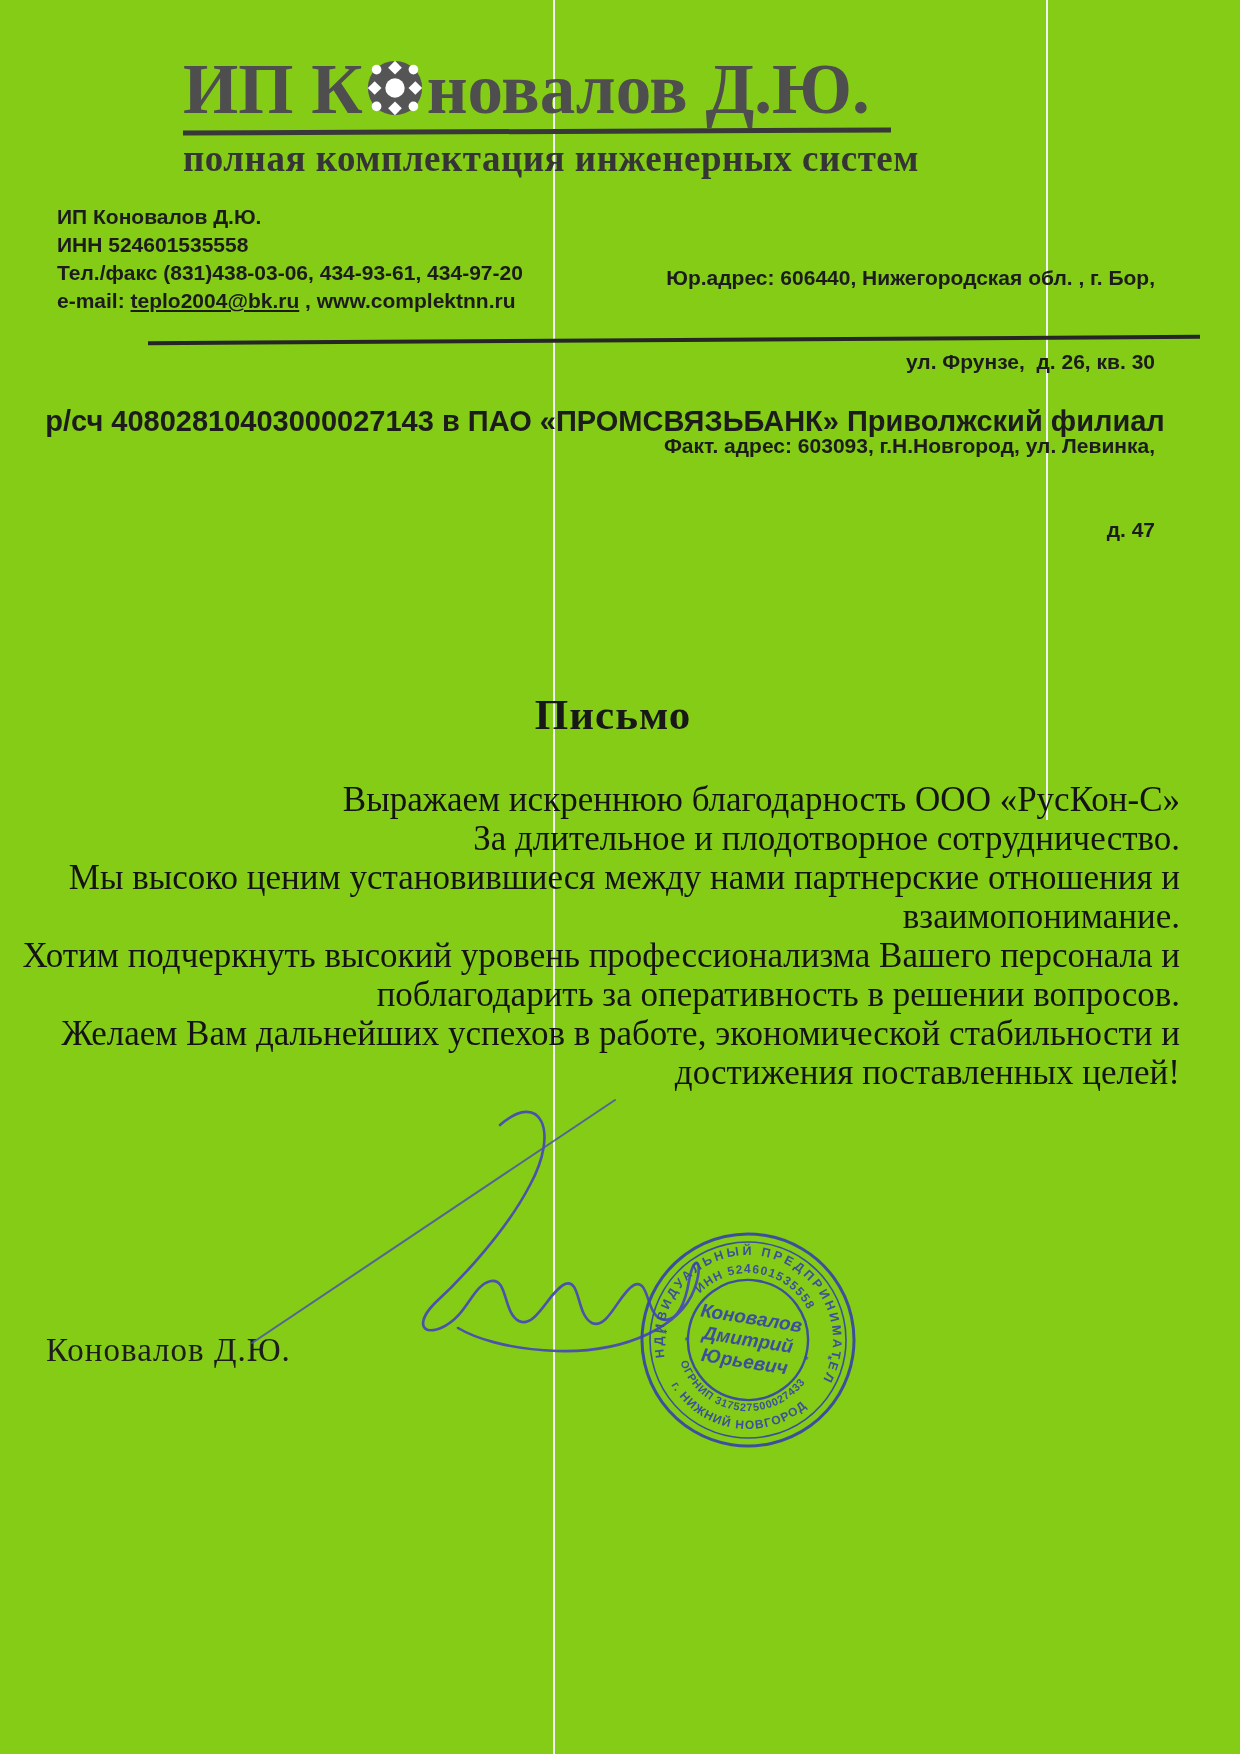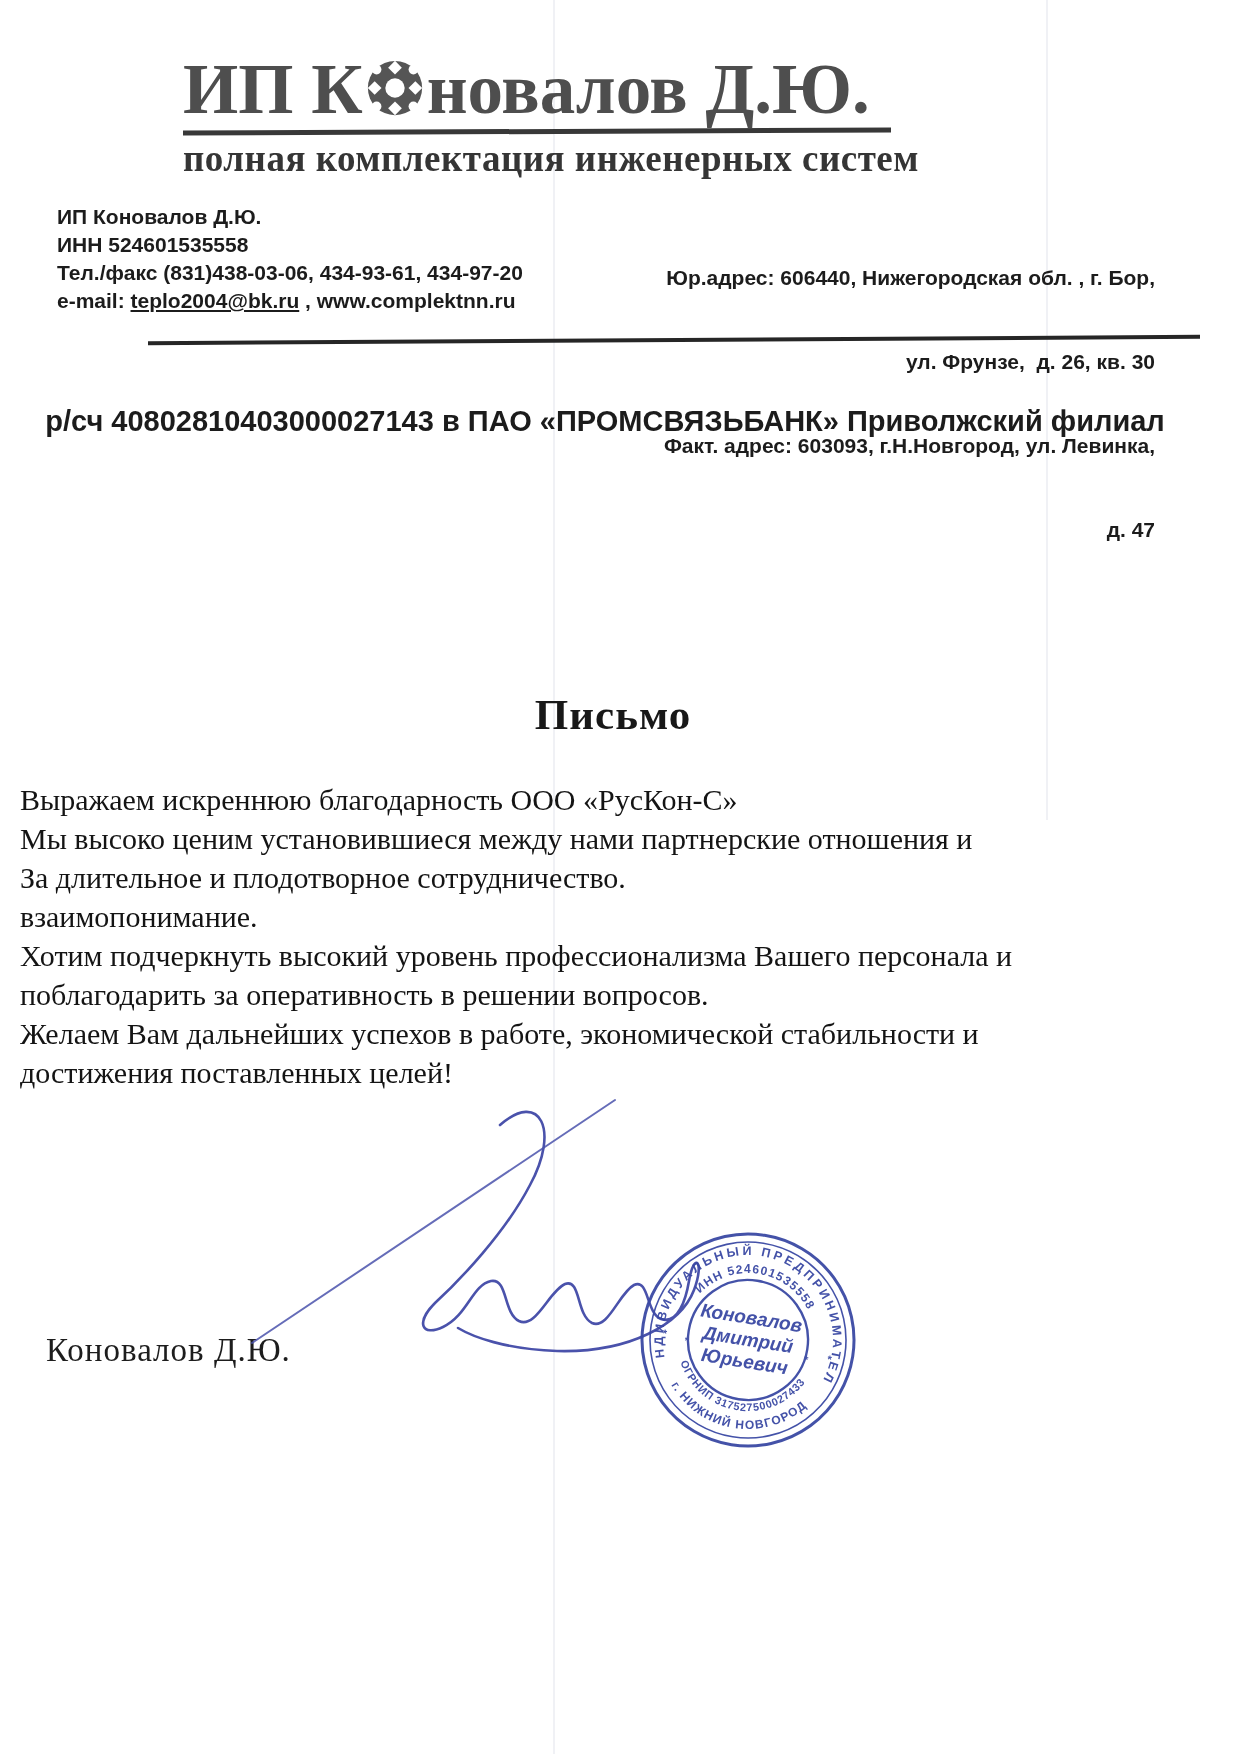--- a/index.html
+++ b/index.html
@@ -1,20 +1,20 @@
 <!DOCTYPE html>
 <html style="--stamp-blue: #3a49a4; --ink-blue: #4a52ab; --logo-gray: #4e4e4e; --text-black: #161616;"><head>
 <meta charset="utf-8">
 <style>
   html,body{margin:0;padding:0;background:#888;}
   .page{
     position:relative;
     width:1240px;height:1754px;
     margin:0 auto;
-    background:#ffffff;
+    background:#84cc16;
     overflow:hidden;
     font-family:"Liberation Sans",sans-serif;
     color:var(--text-black,#161616);
   }
   .scan-streak{position:absolute;top:0;bottom:0;width:2px;background:#f0f1f5;}
   .scan-streak.s1{left:553px;}
   .scan-streak.s2{left:1046px;height:820px;bottom:auto;}
 
   
   .brand-line{
@@ -58,23 +58,23 @@
 
   
   .letter-title{
     position:absolute;left:45px;top:682px;width:1120px;margin:8px;
     text-align:center;
     font-family:"Liberation Serif",serif;
     font-size:43px;font-weight:bold;color:#181818;letter-spacing:1px;
   }
   .letter-body{
     position:absolute;left:20px;top:780px;width:1160px;
-    text-align:left;
+    text-align:right;
     font-family:"Liberation Serif",serif;
-    font-size:30px;line-height:39px;color:#141414;
+    font-size:35px;line-height:39px;color:#141414;
   }
   .letter-body div{white-space:nowrap;}
 
   
   .sig-name{
     position:absolute;left:46px;top:1332px;
     font-family:"Liberation Serif",serif;
     font-size:33px;color:#1d1d1d;letter-spacing:1px;
   }
   .sig{position:absolute;left:200px;top:1085px;width:500px;height:300px;}
@@ -132,22 +132,22 @@
   </section>
 
   <div class="section-rule"></div>
   <section class="bank">
     <div>р/сч 40802810403000027143 в ПАО «ПРОМСВЯЗЬБАНК» Приволжский филиал</div>
   </section>
 
   <h1 class="letter-title">Письмо</h1>
   <section class="letter-body">
     <div>Выражаем искреннюю благодарность ООО «РусКон-С»</div>
+    <div>За длительное и плодотворное сотрудничество.</div>
     <div>Мы высоко ценим установившиеся между нами партнерские отношения и</div>
-    <div>За длительное и плодотворное сотрудничество.</div>
     <div>взаимопонимание.</div>
     <div>Хотим подчеркнуть высокий уровень профессионализма Вашего персонала и</div>
     <div>поблагодарить за оперативность в решении вопросов.</div>
     <div>Желаем Вам дальнейших успехов в работе, экономической стабильности и</div>
     <div>достижения поставленных целей!</div>
   </section>
 
   <div class="sig-name">Коновалов Д.Ю.</div>
 
   <svg class="sig" viewBox="0 0 500 300" aria-hidden="true">

